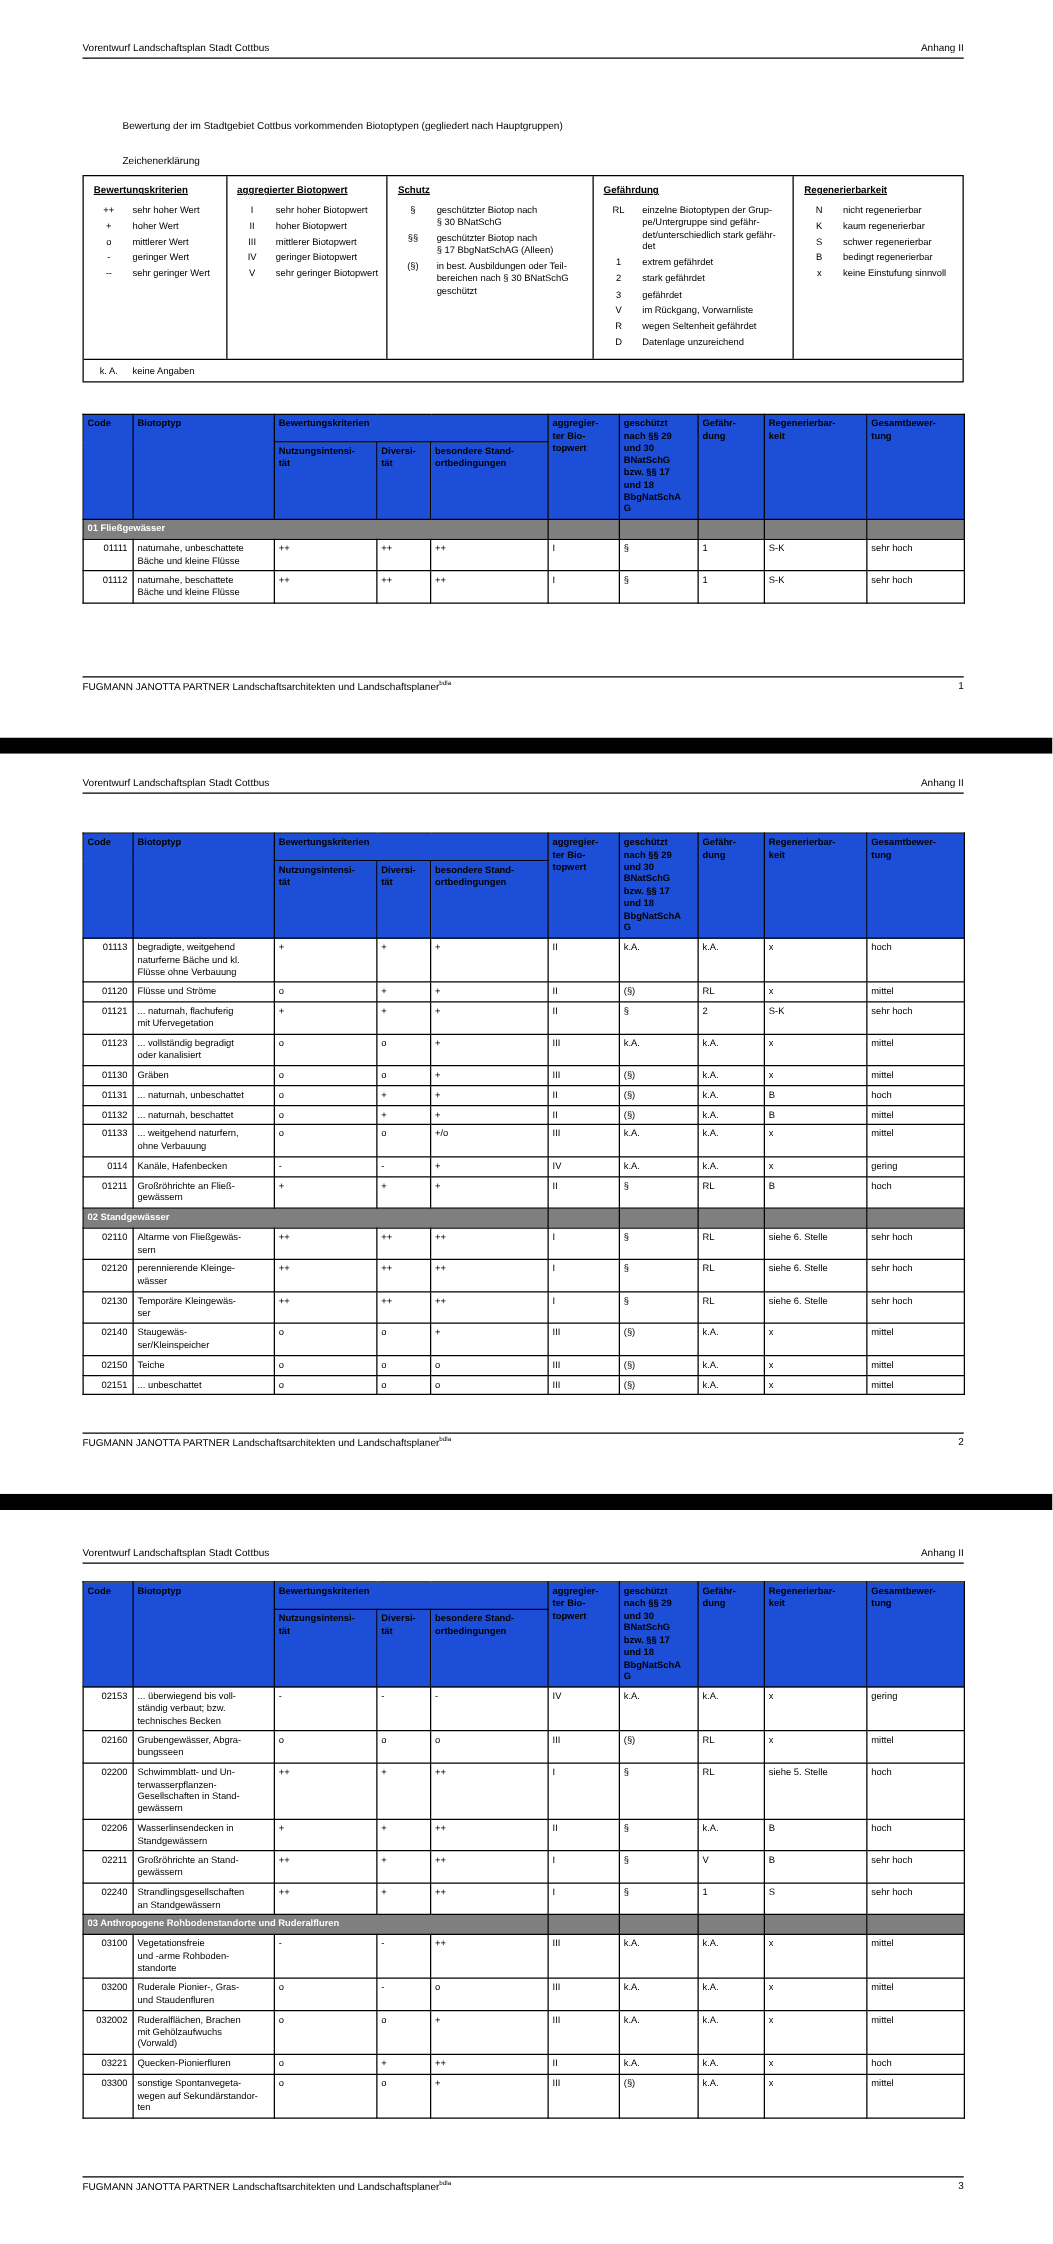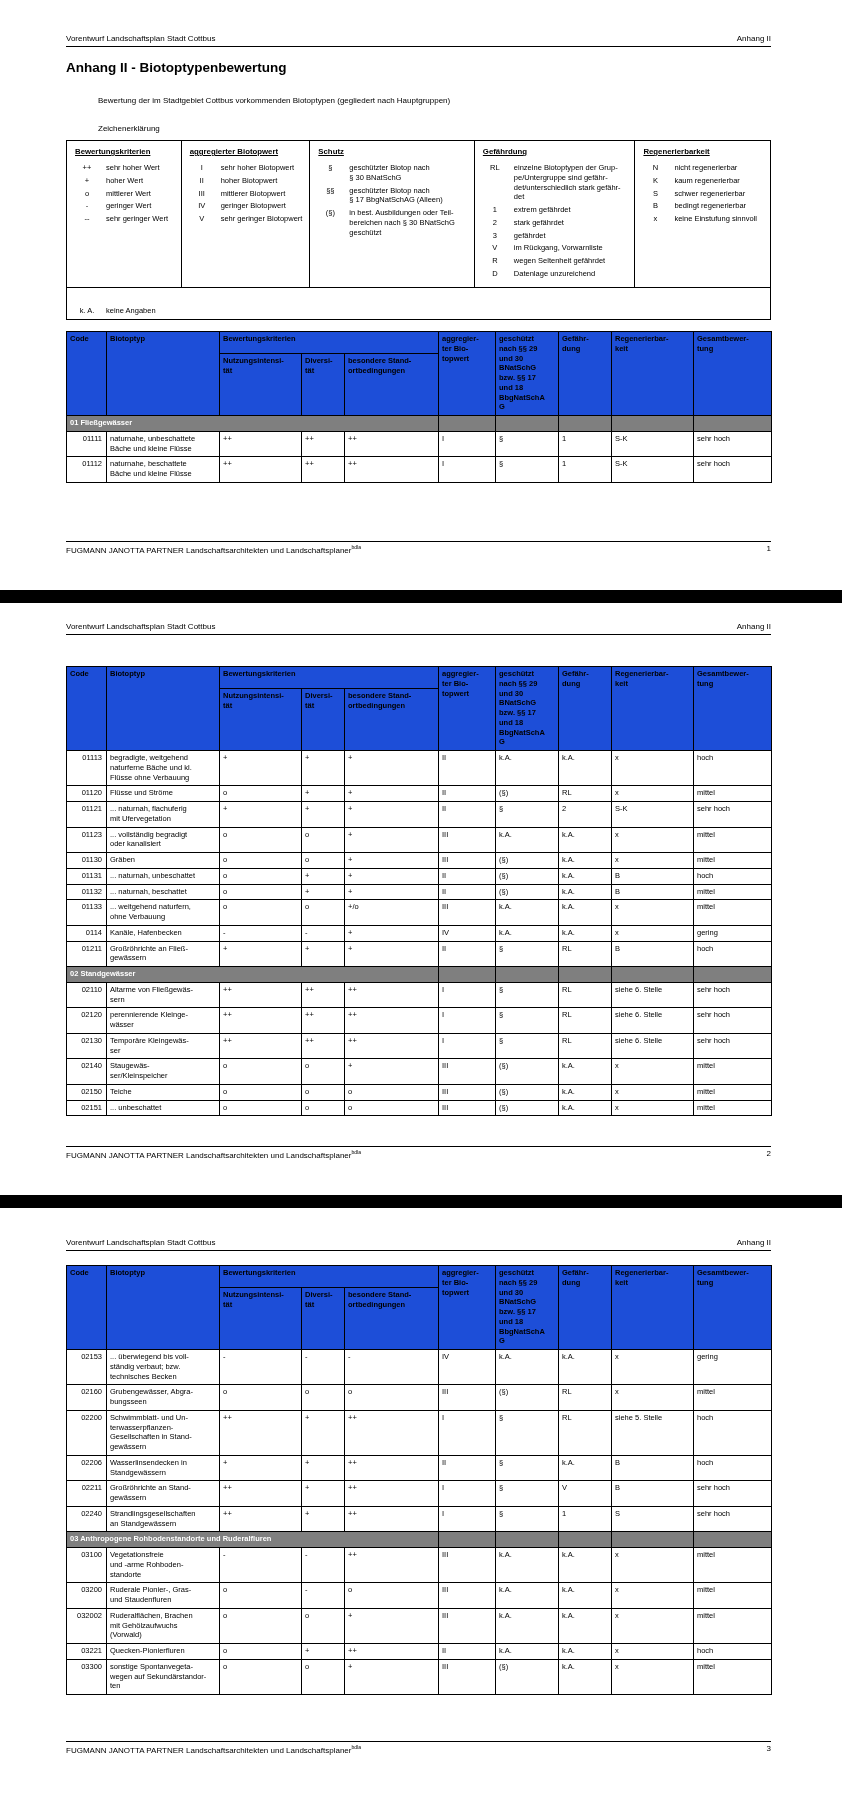--- a/index.html
+++ b/index.html
@@ -33,21 +33,21 @@
   .leg-col:nth-child(1) { width: 115px; }
   .leg-col:nth-child(2) { width: 129px; }
   .leg-col:nth-child(3) { width: 165px; }
   .leg-col:nth-child(4) { width: 161px; }
   .leg-col:nth-child(5) { width: 135px; }
   .leg-title { font-weight: bold; text-decoration: underline; font-size: 7.8px; margin-bottom: 7px; }
   .leg-item { display: grid; grid-template-columns: 24px 1fr; column-gap: 7px; margin-bottom: 3px; line-height: 1.3; }
   .leg-sym { text-align: center; }
   .leg-text { white-space: pre-line; }
   .leg-foot { border-top: 1px solid #000; display: grid; grid-template-columns: 24px 1fr;
-              column-gap: 7px; padding: 18px 5px 3px 8px; line-height: 1.3; }
+              column-gap: 7px; padding: 4px 5px 3px 8px; line-height: 1.3; }
 
   
   table.biotab { border-collapse: collapse; table-layout: fixed; width: 705px;
                  font-size: 7.5px; border: 1.5px solid #000; }
   .biotab th, .biotab td { border: 1px solid #000; vertical-align: top;
                            padding: 2px 3px 3px 3px; line-height: 1.3; text-align: left; }
   .biotab thead th { background: #1d4ed8; font-weight: bold; }
   .pre { white-space: pre-line; }
   .th-bk { height: 22px; }
   .th-mid { padding-top: 27px; }
@@ -60,21 +60,20 @@
   col.w8{width:82px} col.w9{width:78px}
 </style>
 </head>
 <body>
 
 <div class="page" id="page-1">
   <div class="abs pg-head" style="top:34px">
     <span>Vorentwurf Landschaftsplan Stadt Cottbus</span>
     <span>Anhang II</span>
   </div>
-  <div class="abs doc-title" style="top:60px">Anhang II - Biotoptypenbewertung</div>
   <div class="abs doc-sub" style="top:96px">Bewertung der im Stadtgebiet Cottbus vorkommenden Biotoptypen (gegliedert nach Hauptgruppen)</div>
   <div class="abs legend-label" style="top:124px">Zeichenerklärung</div>
 
   <div class="abs legend" style="top:140px">
     <div class="leg-cols">
         <div class="leg-col">
           <div class="leg-title">Bewertungskriterien</div>
           <div class="leg-item">
             <span class="leg-sym">++</span>
             <span class="leg-text">sehr hoher Wert</span>

